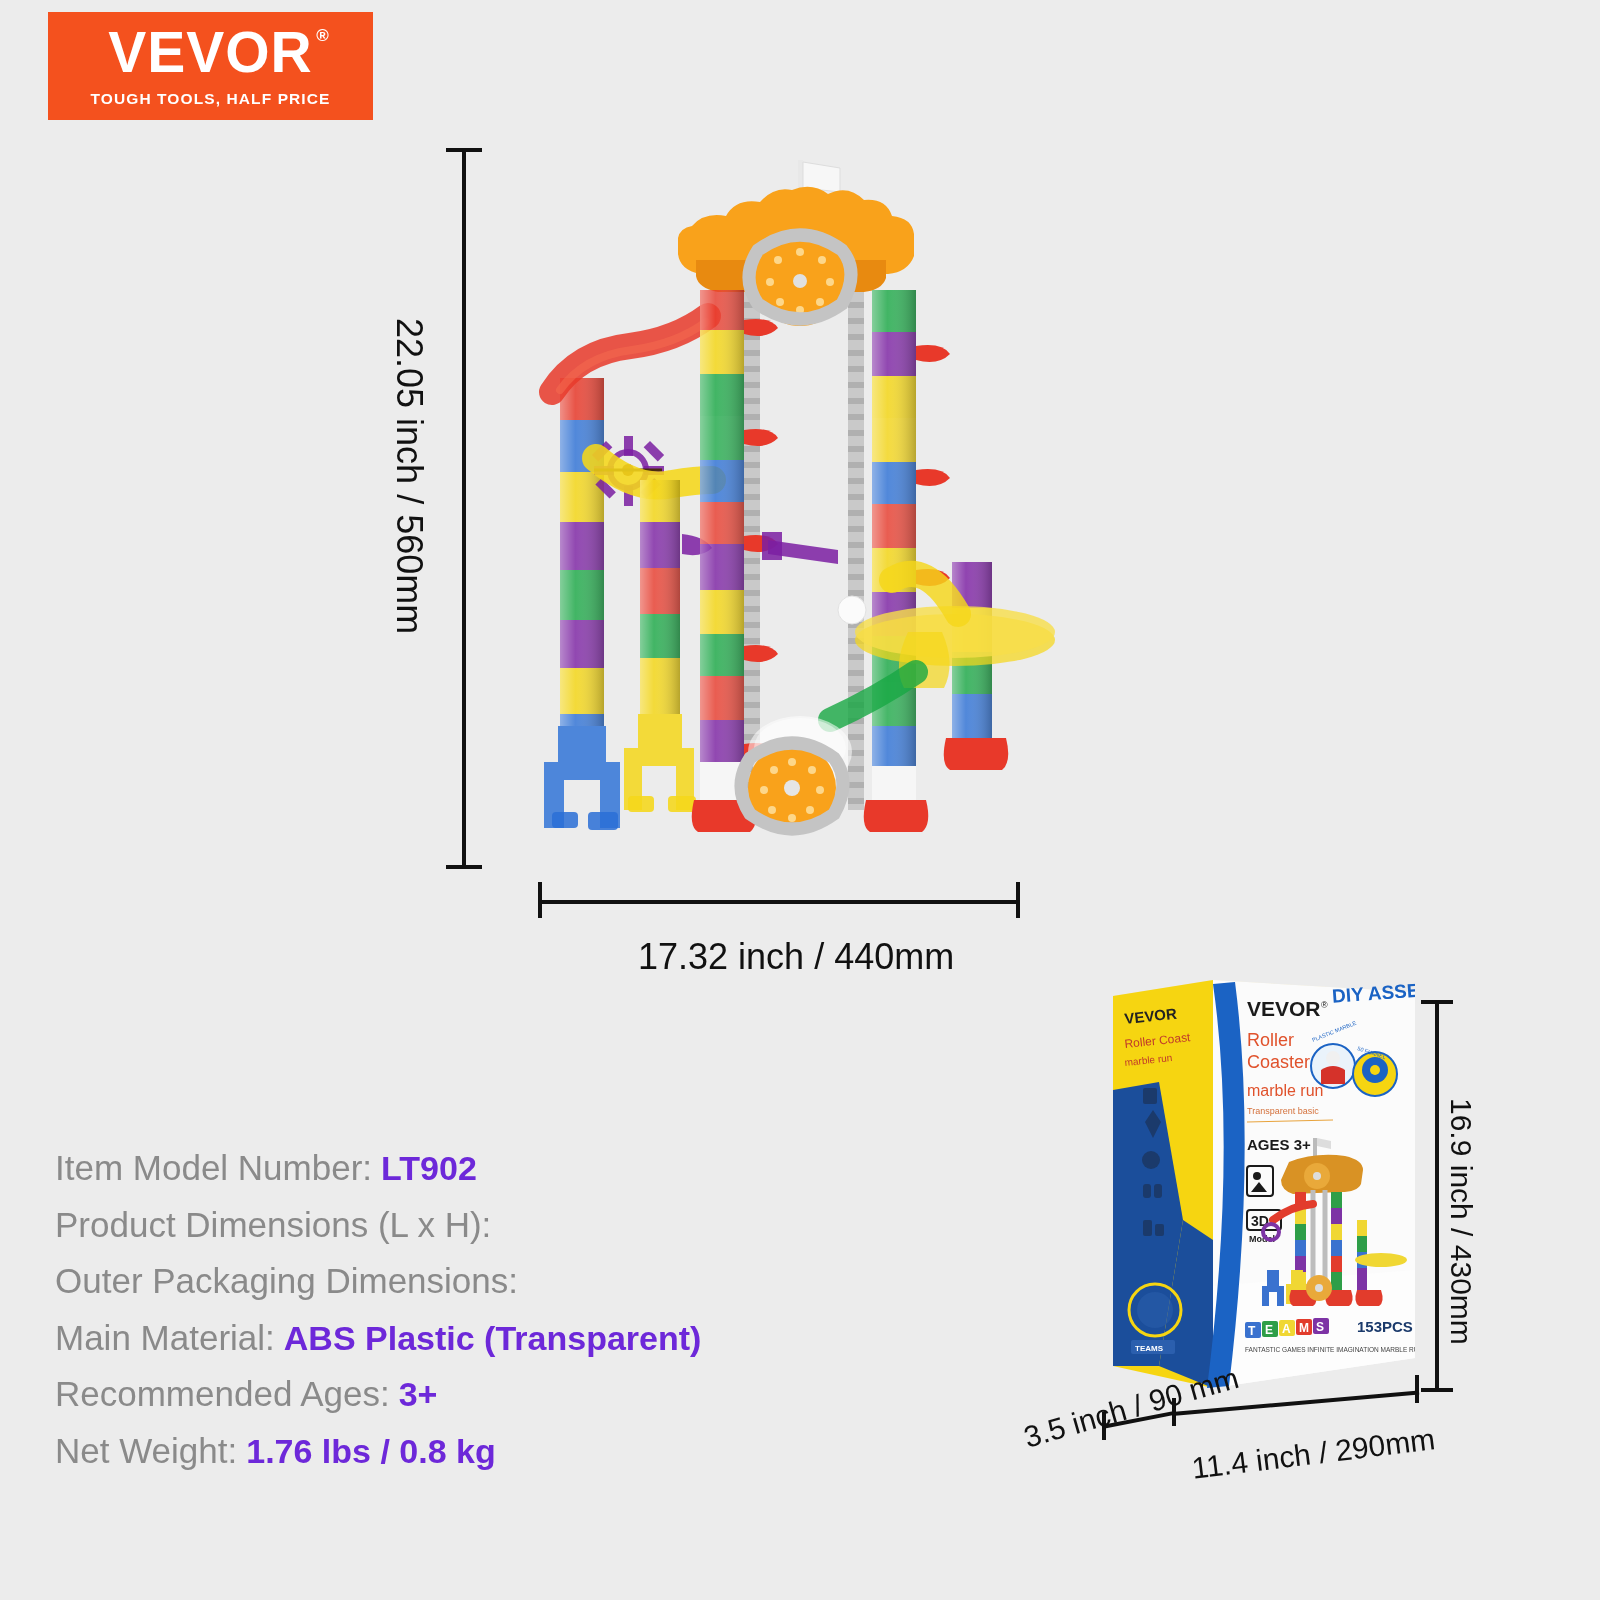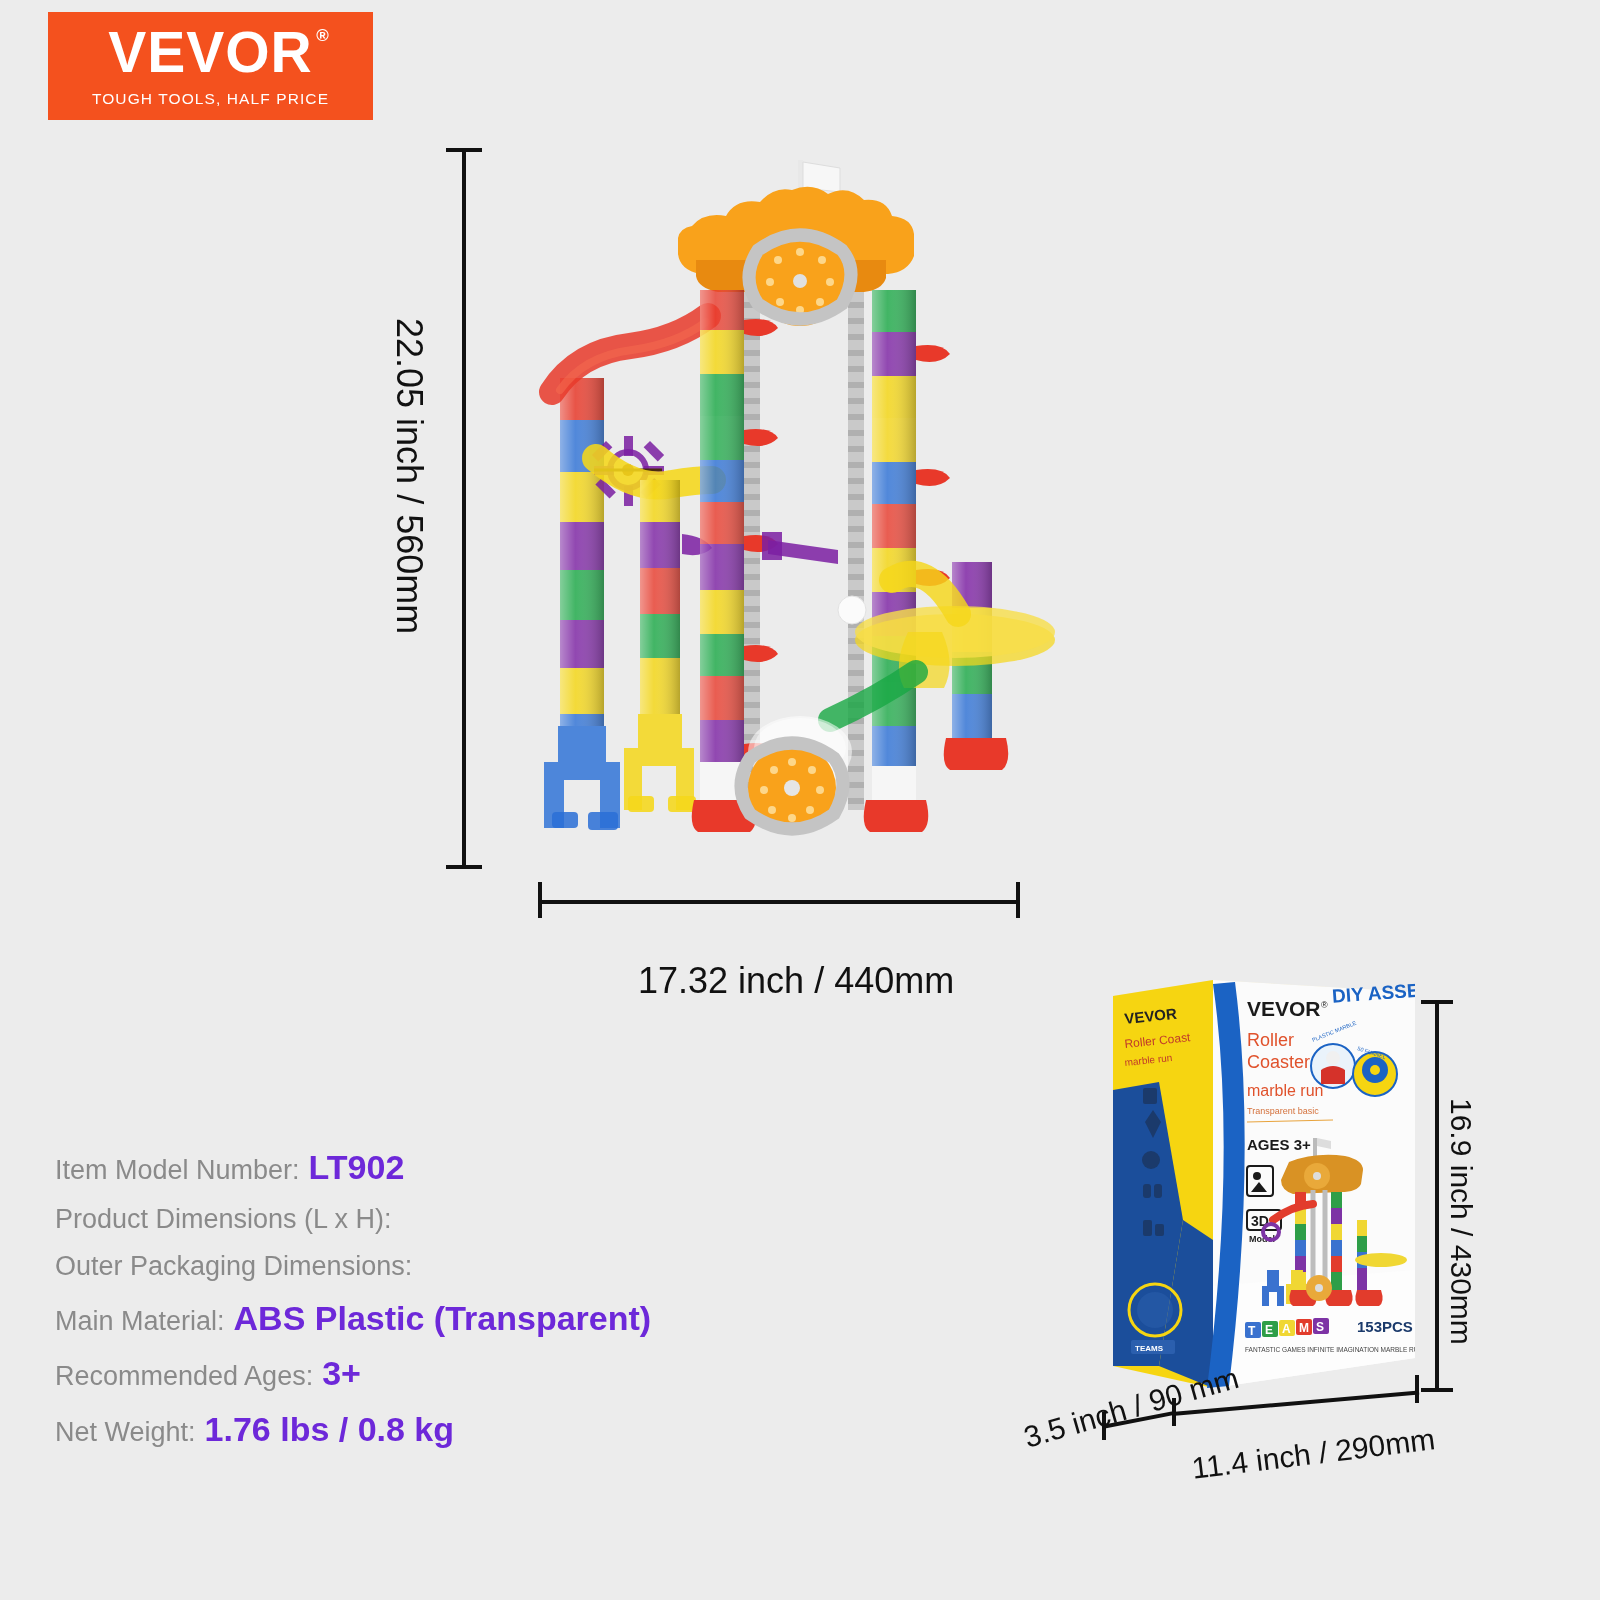--- a/index.html
+++ b/index.html
@@ -17,21 +17,21 @@
     position:absolute; left:48px; top:12px; width:325px; height:108px;
     background:#F4511E; display:flex; flex-direction:column;
     align-items:center; justify-content:center;
   }
   .logo-word{
     color:#fff; font-weight:bold; font-size:57px; letter-spacing:1px;
     line-height:1; position:relative; font-family:"Liberation Sans", sans-serif;
   }
   .logo-reg{ position:absolute; right:-17px; top:3px; font-size:17px; font-weight:bold; }
   .logo-tag{
-    color:#fff; font-size:15.5px; font-weight:normal; letter-spacing:1.1px;
+    color:#fff; font-size:15.5px; font-weight:bold; letter-spacing:1.1px;
     margin-top:9px;
   }
 
   
   .dim-v-line{ position:absolute; background:#111; width:4px; }
   .dim-h-line{ position:absolute; background:#111; height:4px; }
   .cap-h{ position:absolute; background:#111; height:4px; width:36px; }
   .cap-v{ position:absolute; background:#111; width:4px; height:36px; }
 
   .dim-label-v{
@@ -45,21 +45,21 @@
   }
 
   
   .spec-title{
     position:absolute; left:55px; top:1060px;
     color:#F4511E; font-size:61px; font-weight:bold; letter-spacing:-1px;
     white-space:nowrap;
   }
   .spec-list{ position:absolute; left:55px; top:1148px; width:940px; }
   .spec-row{ display:flex; align-items:baseline; margin-bottom:16.5px; white-space:nowrap; }
-  .spec-label{ color:#8a8a8a; font-size:27px; font-weight:400; }
+  .spec-label{ color:#8a8a8a; font-size:35px; font-weight:400; }
   .spec-value{ color:#6d28d9; font-size:34px; font-weight:bold; margin-left:9px; }
 
   
   .toy{ position:absolute; left:500px; top:140px; width:560px; height:730px; }
   .toy svg{ width:100%; height:100%; display:block; }
 
   
   .boxart{ position:absolute; left:1095px; top:970px; width:320px; height:440px; }
   .boxart svg{ width:100%; height:100%; display:block; }
 
@@ -280,21 +280,21 @@
     <div class="cap-h" style="left:446px; top:148px;"></div>
     <div class="dim-v-line" style="left:462px; top:148px; height:721px;"></div>
     <div class="cap-h" style="left:446px; top:865px;"></div>
     <div class="dim-label-v" style="left:430px; top:318px;">22.05 inch / 560mm</div>
   </div>
 
   <div>
     <div class="cap-v" style="left:538px; top:882px;"></div>
     <div class="dim-h-line" style="left:538px; top:900px; width:482px;"></div>
     <div class="cap-v" style="left:1016px; top:882px;"></div>
-    <div class="dim-label-h" style="left:638px; top:960px;">17.32 inch /  440mm</div>
+    <div class="dim-label-h" style="left:638px; top:936px;">17.32 inch /  440mm</div>
   </div>
 
 
   <div class="spec-list">
     <div class="spec-row">
       <span class="spec-label">Item Model Number:</span>
       <span class="spec-value">LT902</span>
     </div>
     <div class="spec-row">
       <span class="spec-label">Product Dimensions (L x H):</span>

